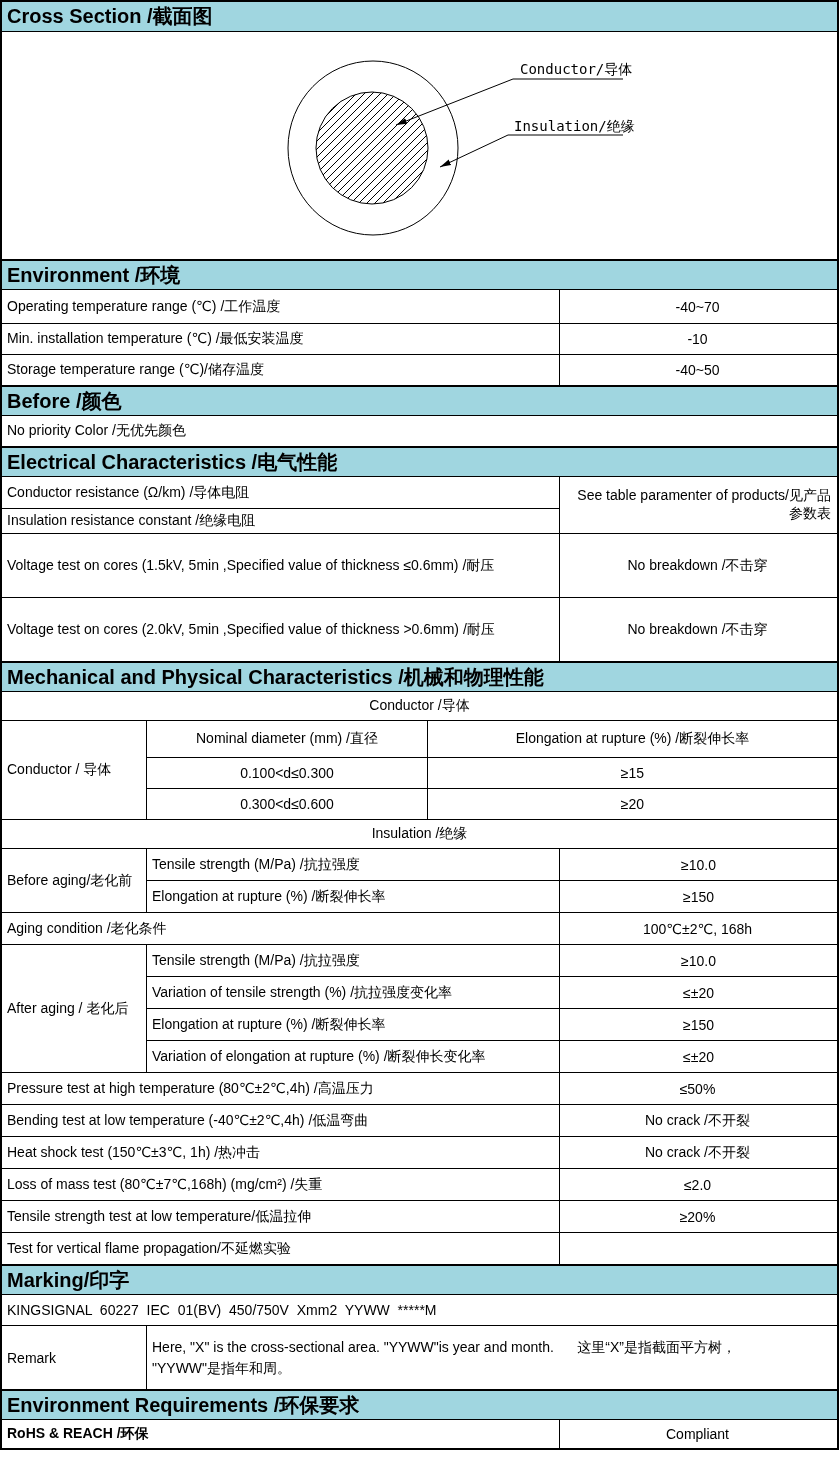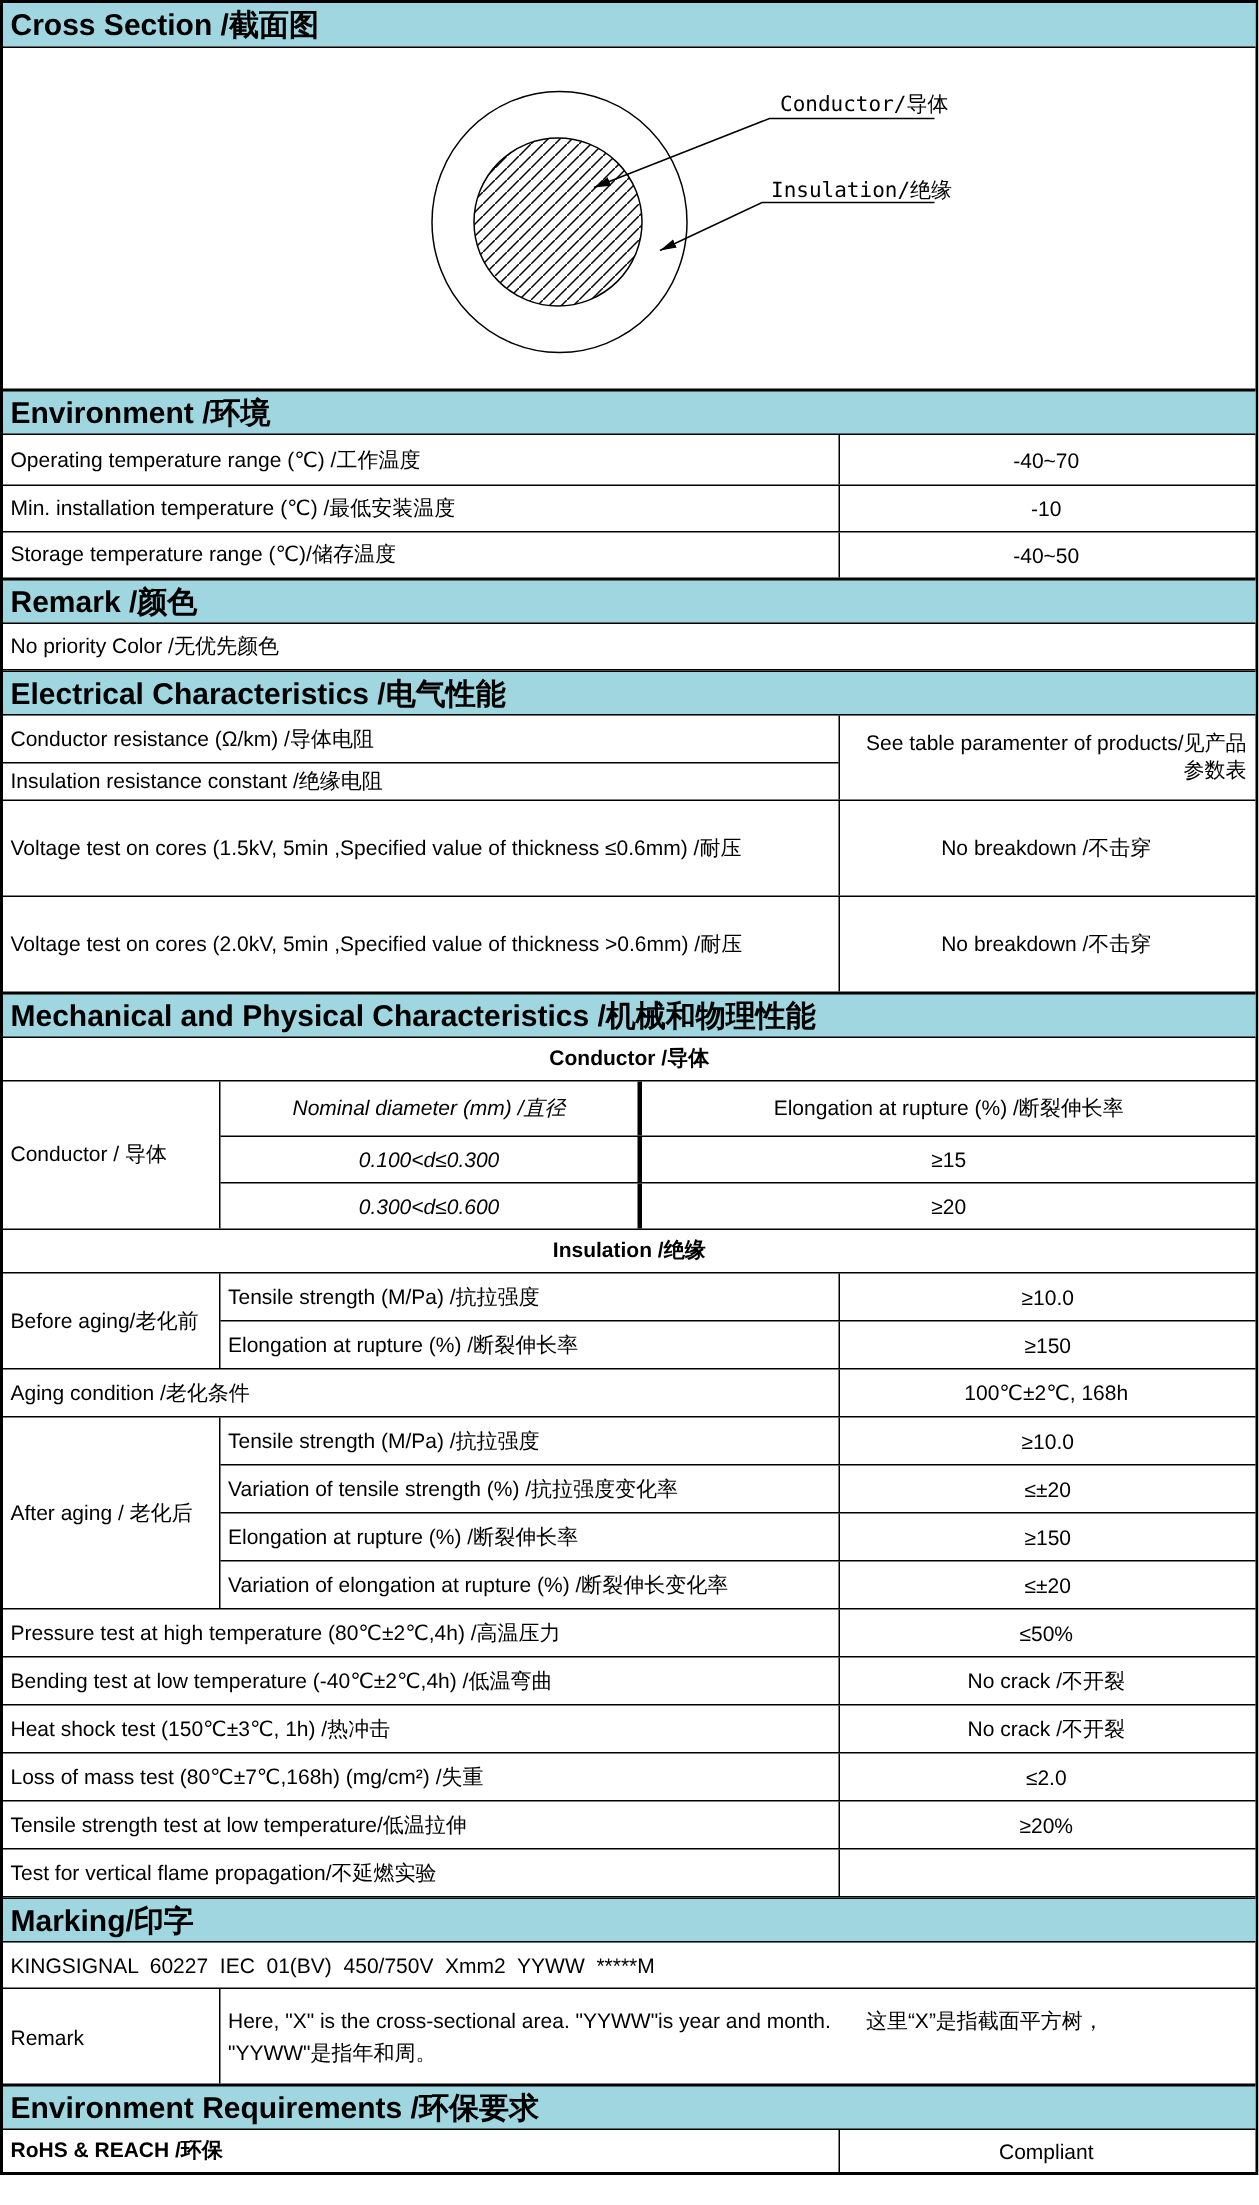--- a/index.html
+++ b/index.html
@@ -33,33 +33,32 @@
   .lab.nob { border-right: none; }
   .val {
     width: 277px;
     justify-content: center;
     text-align: right;
     padding-left: 0;
     padding-right: 2px;
   }
   .subhead {
     justify-content: center;
-    font-weight: bold;
+    font-weight: normal;
     width: 100%;
     padding-left: 0;
   }
   .w145 { width: 145px; border-right: 1px solid #000; }
   .stack { flex: 1; display: flex; flex-direction: column; }
   .srow { display: flex; border-bottom: 1px solid #000; }
   .srow.last { border-bottom: none; flex: 1; }
   .cmid {
     width: 281px;
-    border-right: 3px solid #000000;
+    border-right: 1px solid #000000;
     display: flex; align-items: center; justify-content: center;
-    font-style: italic;
   }
   .cend { flex: 1; display: flex; align-items: center; justify-content: center; text-align: center; }
   .ilab { flex: 1; border-right: 1px solid #000; display: flex; align-items: center; padding-left: 5px; }
   .ival { width: 277px; display: flex; align-items: center; justify-content: center; text-align: center; }
   .pre { white-space: pre-wrap; }
   .diagram { height: 228px; border-bottom: 1px solid #000; }
   .diagram svg { display: block; }
   .remarktext { line-height: 1.45; }
 </style>
 </head>
@@ -99,21 +98,21 @@
   <div class="r" style="height:31px">
     <div class="cell lab">Min. installation temperature (℃) /最低安装温度</div>
     <div class="cell val">-10</div>
   </div>
   <div class="r" style="height:31px">
     <div class="cell lab">Storage temperature range (℃)/储存温度</div>
     <div class="cell val">-40~50</div>
   </div>
 
   <div class="sechead">
-    <span>Remark /颜色</span>
+    <span>Before /颜色</span>
   </div>
   <div class="r" style="height:31px">
     <div class="cell lab nob">No priority Color  /无优先颜色</div>
   </div>
 
   <div class="sechead">
     <span>Electrical Characteristics /电气性能</span>
   </div>
   <div class="r" style="height:57px">
     <div class="stack" style="border-right:1px solid #000">

